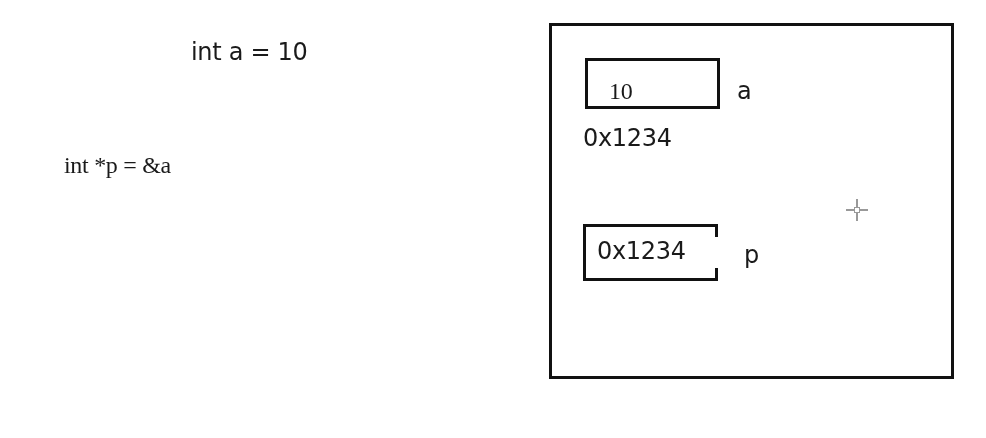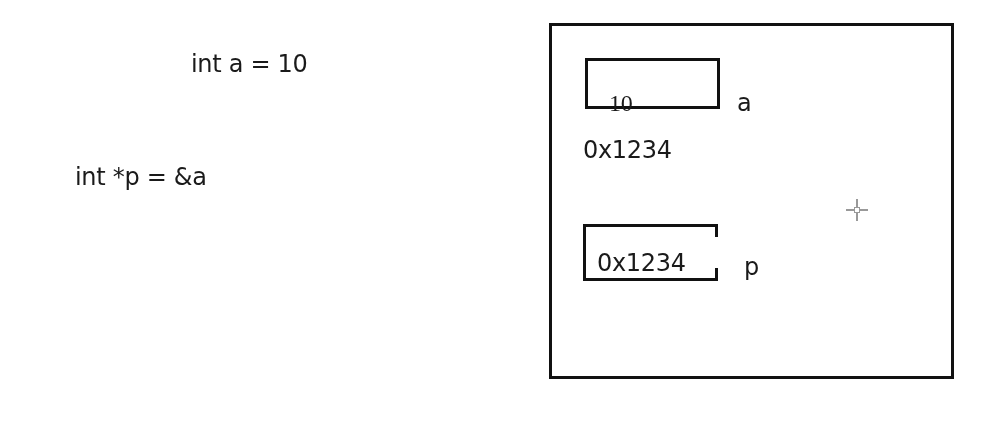--- a/index.html
+++ b/index.html
@@ -1,35 +1,35 @@
 <!DOCTYPE html>
 <html><head>
   <meta charset="utf-8">
   <style>
     html, body { margin: 0; padding: 0; }
     body {
       width: 986px; height: 438px; background: #ffffff; position: relative; overflow: hidden;
       font-family: "DejaVu Sans", "Liberation Sans", sans-serif; color: #1a1a1a;
     }
-    .txt { position: absolute; font-size: 24px; line-height: 1; white-space: nowrap; letter-spacing: -0.3px; margin-top: 12px; }
+    .txt { position: absolute; font-size: 24px; line-height: 1; white-space: nowrap; letter-spacing: -0.3px; }
     .outer { position: absolute; left: 549px; top: 23px; width: 399px; height: 350px; border: 3px solid #111; box-sizing: content-box; }
     .box-a { position: absolute; left: 585px; top: 58px; width: 129px; height: 45px; border: 3px solid #111; }
     .box-p { position: absolute; left: 583px; top: 224px; width: 135px; height: 57px; }
     .box-p .top { position: absolute; left: 0; top: 0; width: 135px; height: 3px; background: #111; }
     .box-p .bottom { position: absolute; left: 0; bottom: 0; width: 135px; height: 3px; background: #111; }
     .box-p .left { position: absolute; left: 0; top: 0; width: 3px; height: 57px; background: #111; }
     .box-p .rt { position: absolute; right: 0; top: 0; width: 3px; height: 13px; background: #111; }
     .box-p .rb { position: absolute; right: 0; bottom: 0; width: 3px; height: 13px; background: #111; }
     .cursor { position: absolute; left: 846px; top: 199px; width: 22px; height: 22px; }
   </style>
 </head>
 <body>
 
 <div class="txt" style="left:191px; top:40px;">int a = 10</div>
-<div class="txt" style="left:75px; top:153px;">int *p = &amp;a</div>
+<div class="txt" style="left:64px; top:153px;font-family:Liberation Serif, serif;">int *p = &amp;a</div>
 
 <div class="outer"></div>
 
 <div class="box-a"></div>
 <div class="txt" style="left:609px; top:79px;font-family:Liberation Serif, serif;">10</div>
 <div class="txt" style="left:737px; top:79px;">a</div>
 <div class="txt" style="left:583px; top:126px;">0x1234</div>
 
 <div class="box-p">
   <div class="top"></div>

